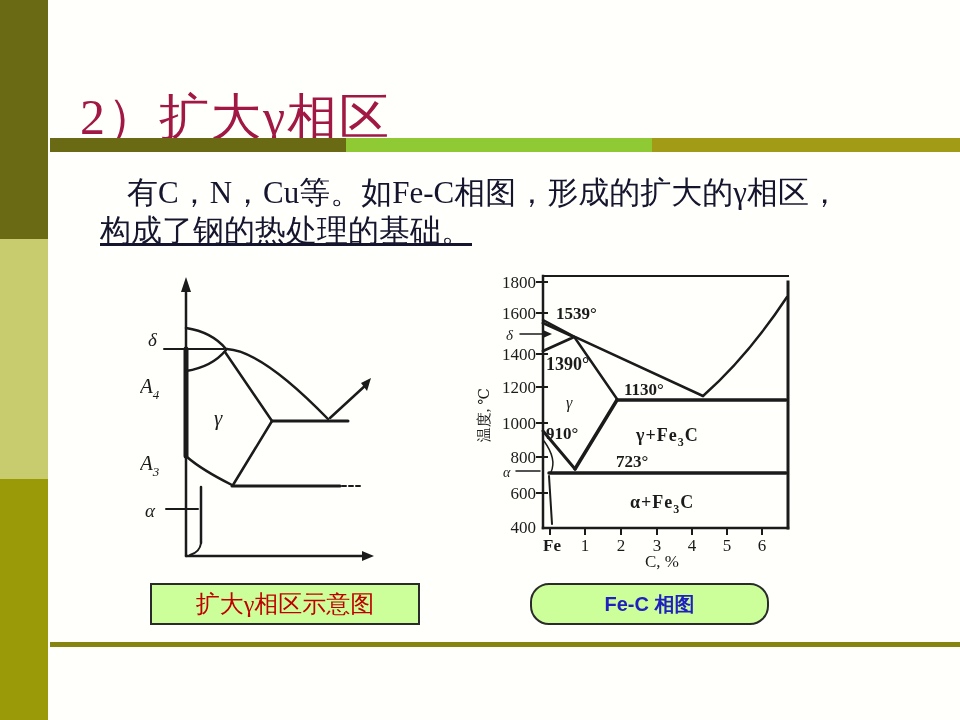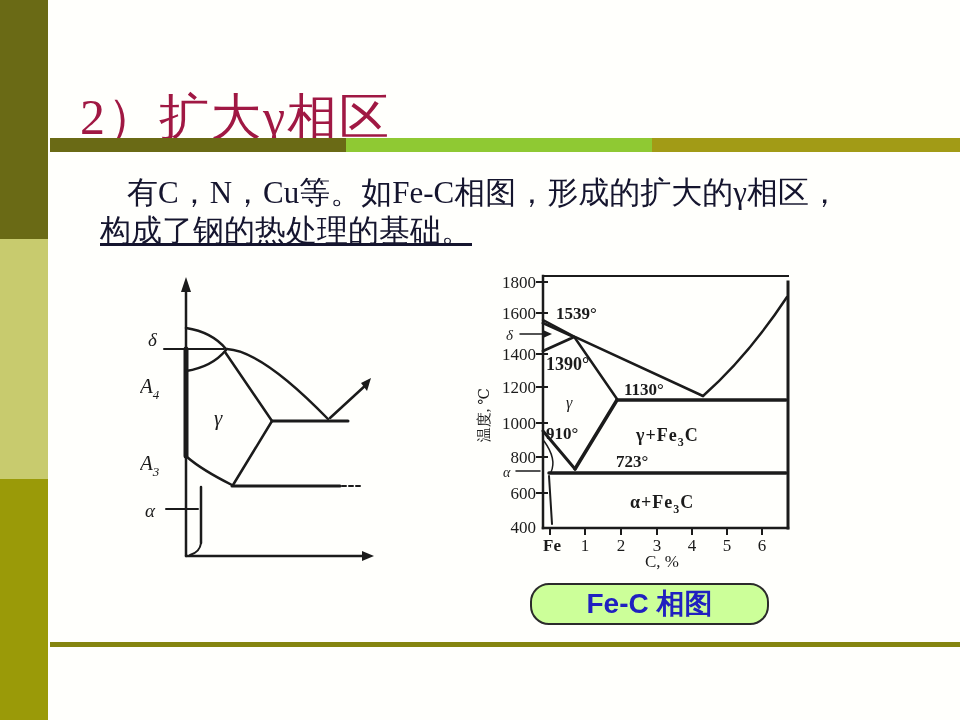--- a/index.html
+++ b/index.html
@@ -24,21 +24,21 @@
              line-height:38px;color:#15152e;}
   .body-line1{padding-left:27px;white-space:nowrap;}
   .body-line2{white-space:nowrap;text-decoration:underline;}
   .fig{position:absolute;}
   .fig-left{left:140px;top:258px;}
   .fig-right{left:460px;top:258px;}
   .caption{position:absolute;top:583px;height:38px;background:#ccff99;
            border:2px solid #2b2b2b;display:flex;align-items:center;justify-content:center;
            white-space:nowrap;}
   .caption-left{left:150px;width:266px;font-size:24px;color:#c00000;}
-  .caption-right{left:530px;width:235px;font-size:28px;color:#2020c0;
+  .caption-right{left:530px;width:235px;font-size:20px;color:#2020c0;
                  font-weight:bold;font-family:"Liberation Sans","DejaVu Sans",sans-serif;border-radius:19px;}
   svg text{font-family:"Liberation Serif","DejaVu Serif",serif;}
 </style>
 </head>
 <body>
 
 <div class="slide">
 
   <div class="blk blk-top"></div>
   <div class="blk blk-mid"></div>
@@ -139,16 +139,17 @@
       <text x="546" y="439" font-size="17">910°</text>
       <text x="616" y="467" font-size="17">723°</text>
       <text x="506" y="340" font-size="15" font-style="italic" font-weight="400">δ</text>
       <text x="566" y="408" font-size="16" font-style="italic" font-weight="400">γ</text>
       <text x="503" y="477" font-size="14" font-style="italic" font-weight="400">α</text>
       <text x="636" y="441" font-size="18" letter-spacing="1"><tspan>γ+Fe</tspan><tspan dy="5" font-size="12">3</tspan><tspan dy="-5">C</tspan></text>
       <text x="630" y="508" font-size="18" letter-spacing="1"><tspan>α+Fe</tspan><tspan dy="5" font-size="12">3</tspan><tspan dy="-5">C</tspan></text>
     </g>
   </svg>
 
+  <div class="caption caption-left">扩大γ相区示意图</div>
   <div class="caption caption-right">Fe-C 相图</div>
 
   <div class="bottom-rule"></div>
 </div>
 
 </body></html>

